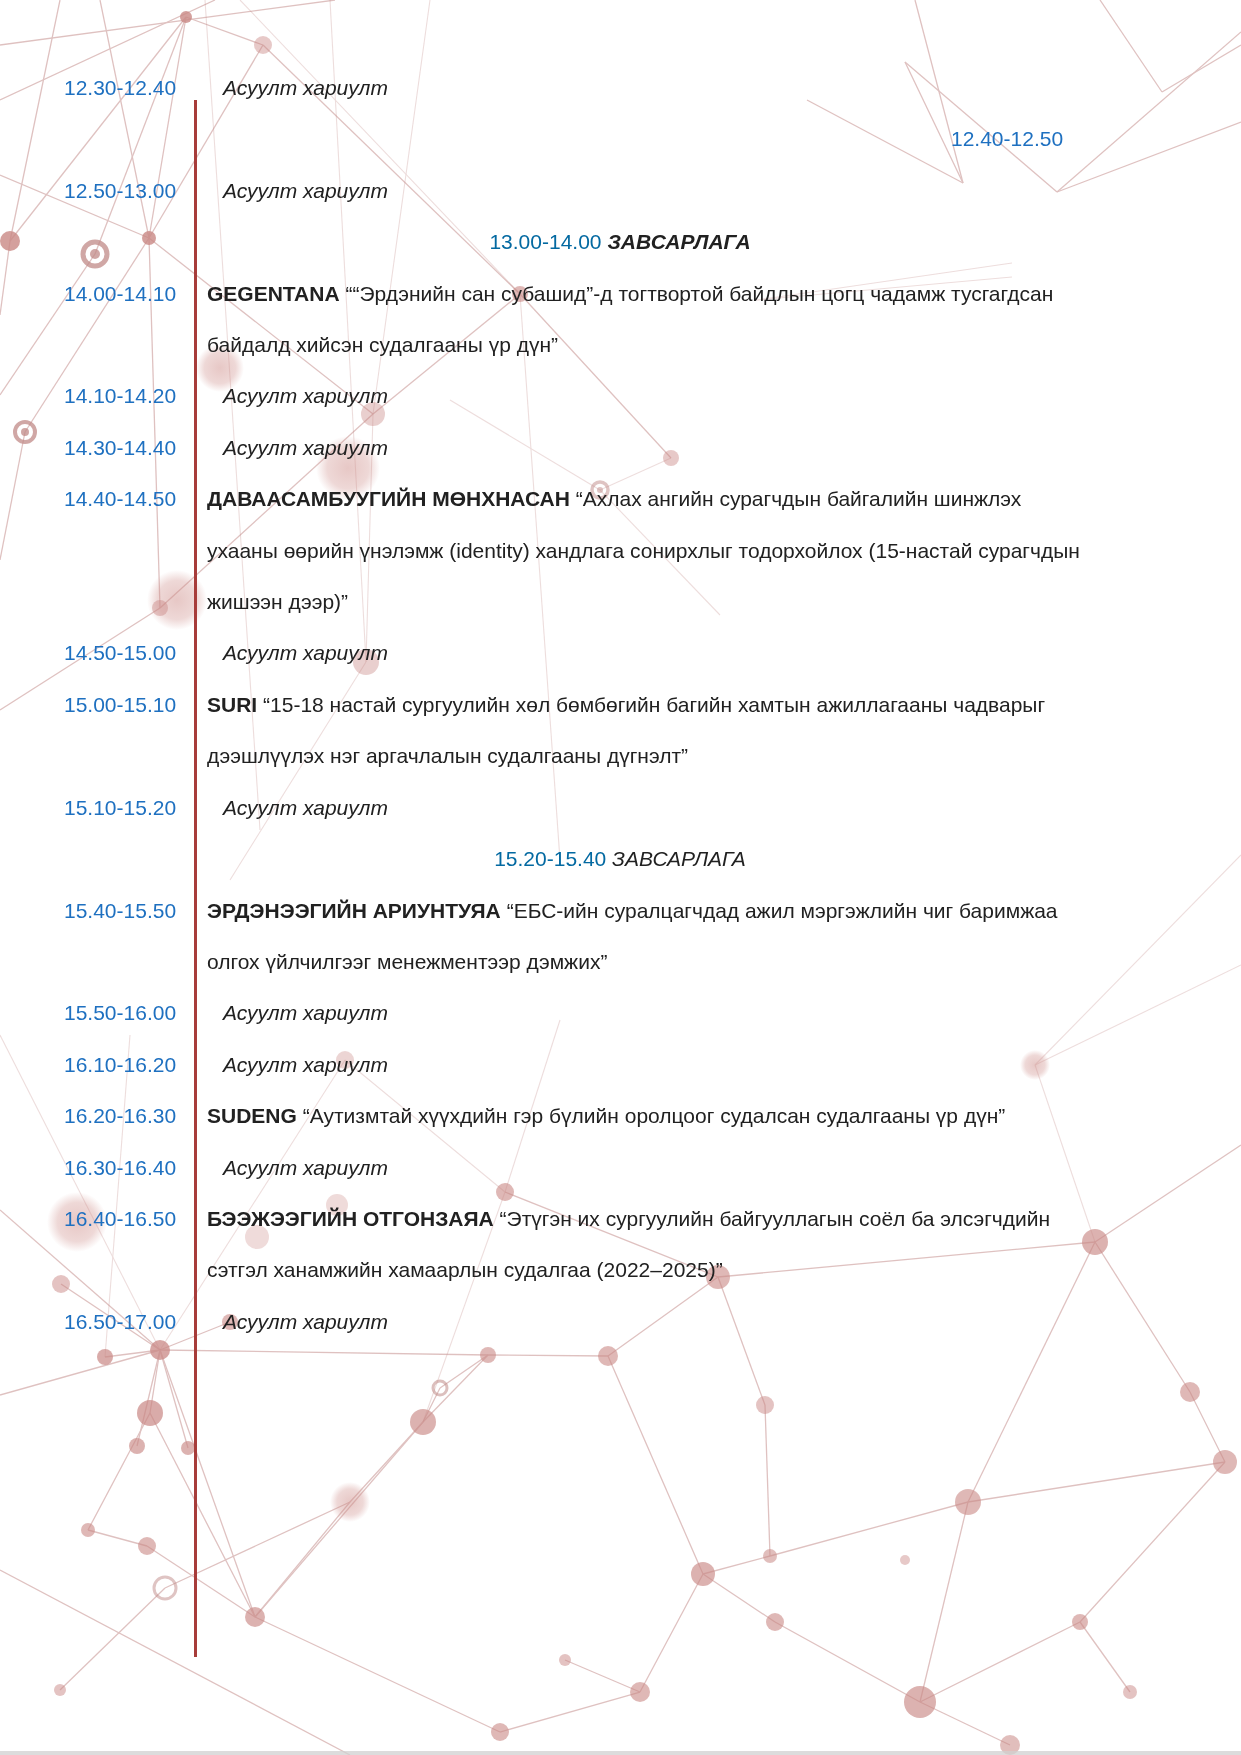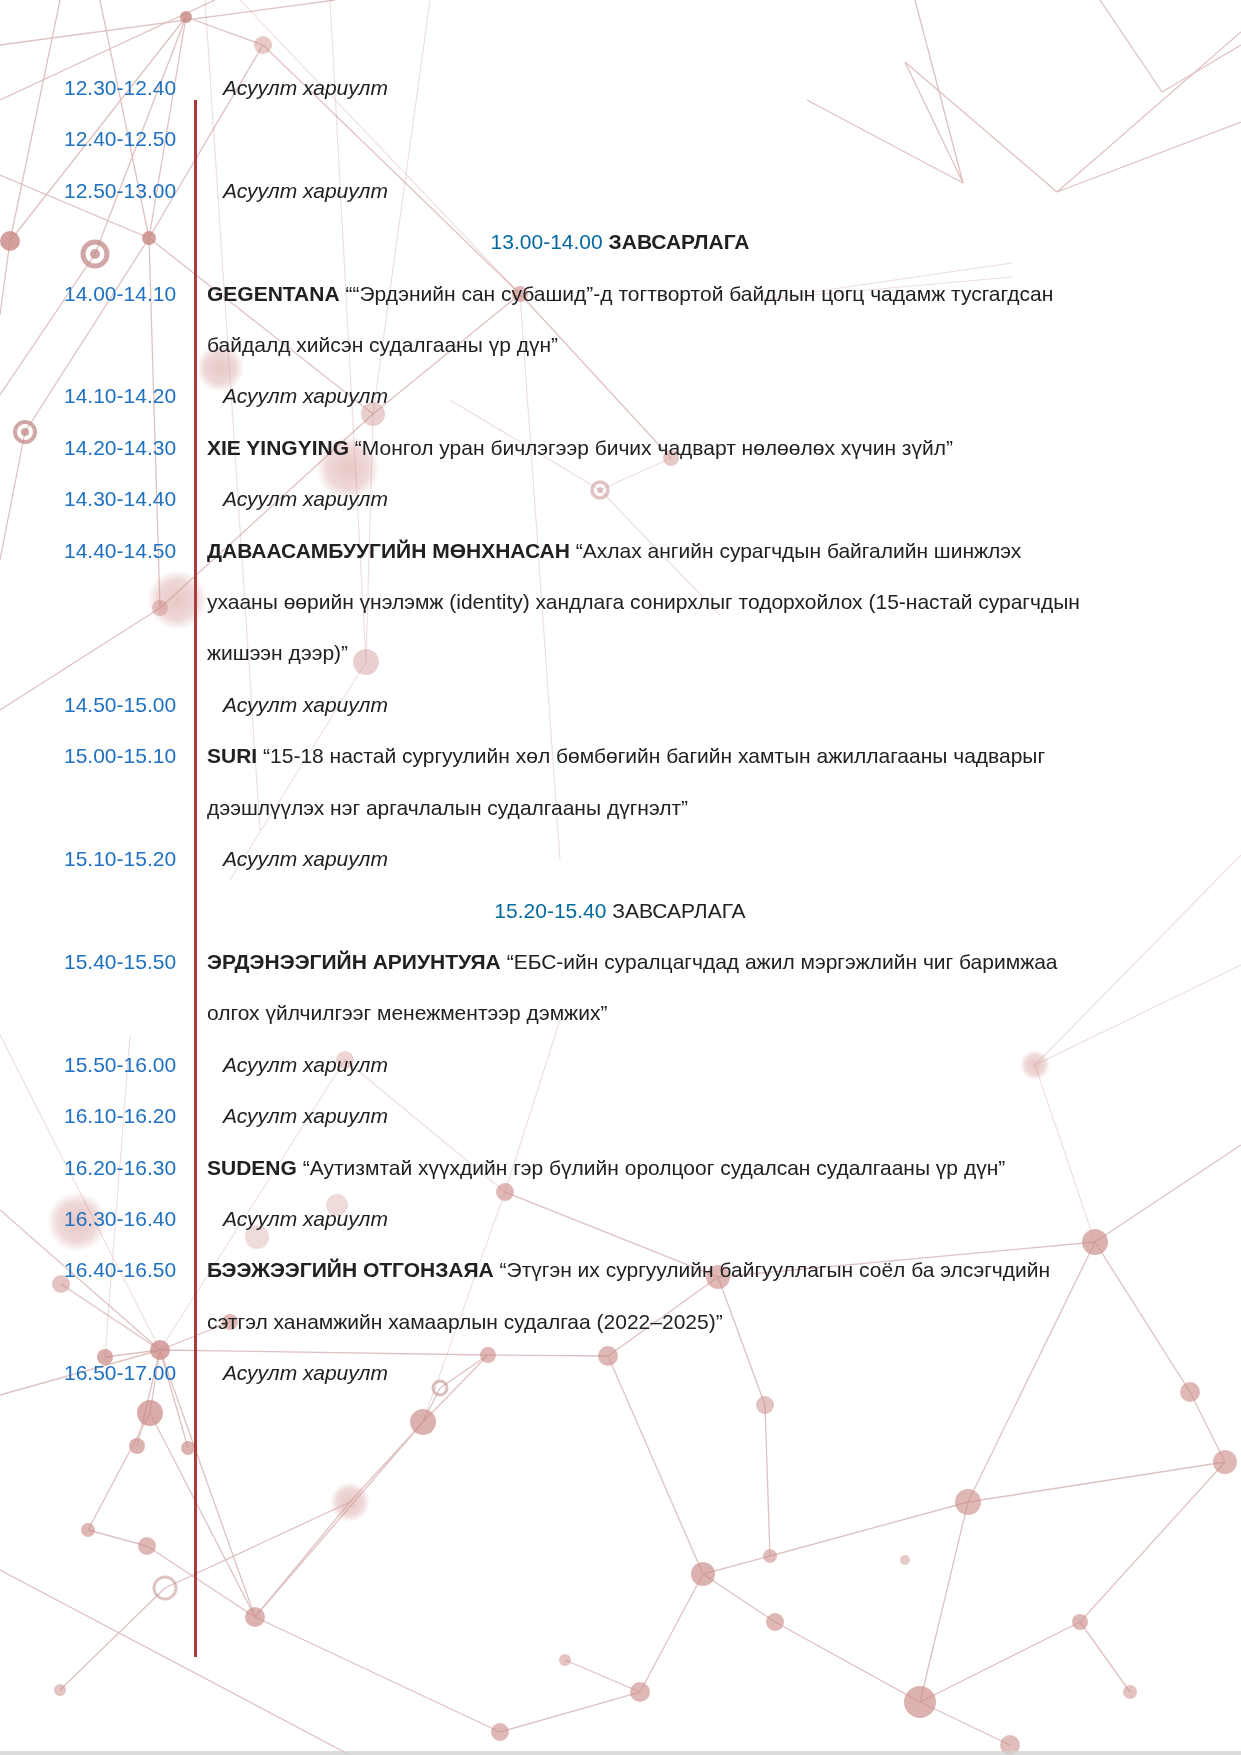--- a/index.html
+++ b/index.html
@@ -6,28 +6,28 @@
   body{
     width:1241px;height:1755px;position:relative;overflow:hidden;background:#ffffff;
     font-family:"Liberation Sans","DejaVu Sans",sans-serif;color:#212121;
   }
   .decor{position:absolute;left:0;top:0;z-index:0;}
   .accent-line{position:absolute;left:194px;top:100px;width:3px;height:1557px;background:#a73c3a;z-index:2;}
   .schedule{
     position:absolute;left:64px;top:62px;width:1030px;z-index:3;
     font-size:21px;line-height:51.4px;
   }
-  .row{display:flex;align-items:flex-start;}
+  .row{display:flex;align-items:flex-start;justify-content:flex-end;}
   .time{flex:0 0 143px;color:#1e70c0;}
   .content{flex:1;white-space:pre-line;}
   .qa .content{font-style:italic;margin-left:16px;}
   .speaker{font-weight:700;}
   .row.break{display:block;text-align:center;transform:translateX(41px);}
   .btime{color:#0369a1;}
-  .bword{}
+  .bword{font-style:italic;}
   .bword.bold{font-weight:700;}
   .page-edge{position:absolute;left:0;right:0;bottom:0;height:4px;background:#d0d0d0;opacity:.75;z-index:4;}
 </style>
 </head>
 <body>
 
 <svg class="decor" width="1241" height="1755" viewBox="0 0 1241 1755">
   <defs>
     <radialGradient id="blob">
       <stop offset="0" stop-color="#cf908c" stop-opacity=".5"></stop>
@@ -227,24 +227,20 @@
     <div class="row break"><span class="btime">13.00-14.00</span> <span class="bword bold">ЗАВСАРЛАГА</span></div>
     <div class="row talk">
       <span class="time">14.00-14.10</span>
       <span class="content"><span class="speaker">GEGENTANA</span> <span class="title">““Эрдэнийн сан субашид”-д тогтвортой байдлын цогц чадамж тусгагдсан
 байдалд хийсэн судалгааны үр дүн”</span></span>
     </div>
     <div class="row qa">
       <span class="time">14.10-14.20</span>
       <span class="content"><span class="text">Асуулт хариулт</span></span>
     </div>
-    <div class="row talk">
-      <span class="time">14.20-14.30</span>
-      <span class="content"><span class="speaker">XIE YINGYING</span> <span class="title">“Монгол уран бичлэгээр бичих чадварт нөлөөлөх хүчин зүйл”</span></span>
-    </div>
     <div class="row qa">
       <span class="time">14.30-14.40</span>
       <span class="content"><span class="text">Асуулт хариулт</span></span>
     </div>
     <div class="row talk">
       <span class="time">14.40-14.50</span>
       <span class="content"><span class="speaker">ДАВААСАМБУУГИЙН МӨНХНАСАН</span> <span class="title">“Ахлах ангийн сурагчдын байгалийн шинжлэх
 ухааны өөрийн үнэлэмж (identity) хандлага сонирхлыг тодорхойлох (15-настай сурагчдын
 жишээн дээр)”</span></span>
     </div>

